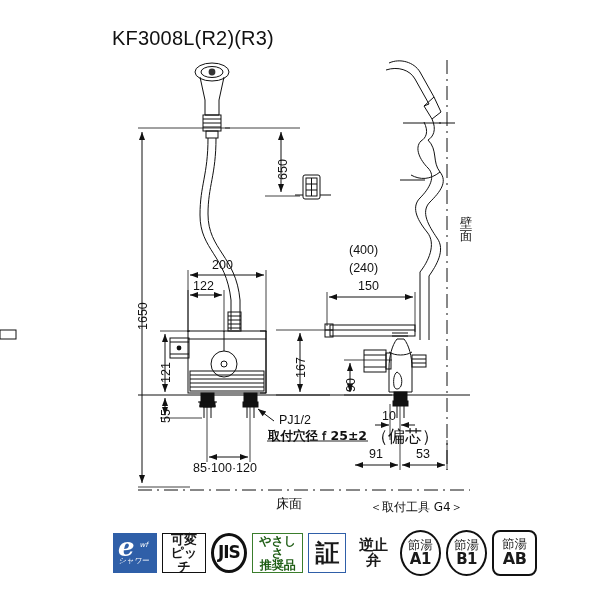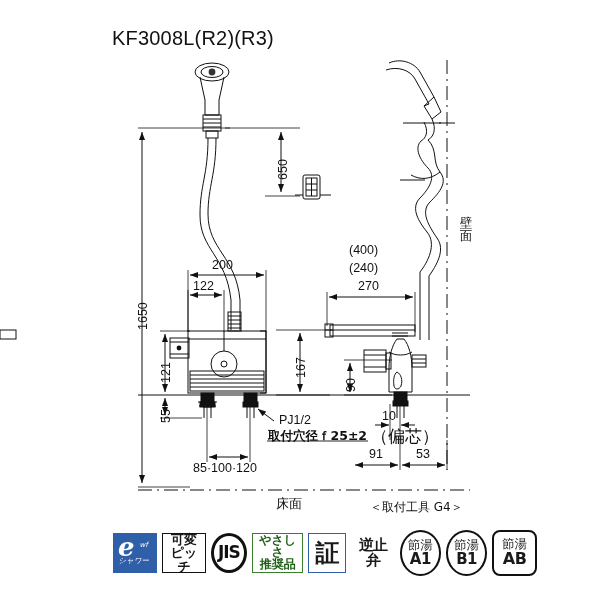--- a/index.html
+++ b/index.html
@@ -73,21 +73,21 @@
   .badge-jis{
     width:40px;height:40px;border-radius:50%;
     border:3.5px solid #111;color:#111;
     font-weight:bold;font-size:17px;letter-spacing:-1px;
   }
   .badge-box{
     border:1.6px solid #111;padding:2px 3px;height:40px;width:auto;
     min-width:38px;
   }
   .badge-box span{font-size:13px;font-weight:bold;display:block;text-align:center;}
-  .badge-green{border-color:#3a7d2c;font-family:Liberation Mono, monospace;}
+  .badge-green{border-color:#3a7d2c;}
   .badge-green span{color:#1d5c13;font-size:12px;}
   .badge-blue{border-color:#2f5fa8;}
   .badge-akashi span{font-size:24px;line-height:34px;}
   .badge-gyaku{border:none;justify-content:center;}
   .badge-gyaku span{font-size:15px;letter-spacing:-1px;}
   .badge-circ{
     width:46px;height:46px;border-radius:50%;border:2.2px solid #111;
   }
   .badge-circ .l1{font-size:12.5px;}
   .badge-circ .l2{font-size:15px;font-weight:bold;letter-spacing:-.5px;}
@@ -290,21 +290,21 @@
   <div class="dim v" style="left:136px;top:330px;">1650</div>
   <div class="dim v" style="left:276px;top:180px;">650</div>
   <div class="dim" style="left:212px;top:258px;">200</div>
   <div class="dim" style="left:193px;top:279px;">122</div>
   <div class="dim v" style="left:159px;top:383px;">121</div>
   <div class="dim v" style="left:159px;top:423px;">55</div>
   <div class="dim v" style="left:294px;top:378px;">167</div>
   <div class="dim v" style="left:344px;top:392px;">90</div>
   <div class="dim" style="left:349px;top:243px;">(400)</div>
   <div class="dim" style="left:349px;top:261px;">(240)</div>
-  <div class="dim" style="left:358px;top:279px;">270</div>
+  <div class="dim" style="left:358px;top:279px;">150</div>
   <div class="dim" style="left:193px;top:461px;">85·100·120</div>
   <div class="dim" style="left:382px;top:409px;">10</div>
   <div class="dim jp" style="left:371px;top:425px;font-size:17px;">（偏芯）</div>
   <div class="dim" style="left:369px;top:447px;">91</div>
   <div class="dim" style="left:416px;top:447px;">53</div>
 
   <div class="note" style="left:279px;top:413px;">PJ1/2</div>
   <div class="note jp" style="left:268px;top:428px;">取付穴径ｆ25±2</div>
 
   <div class="wallLabel" style="left:459px;top:216px;">壁面</div>

